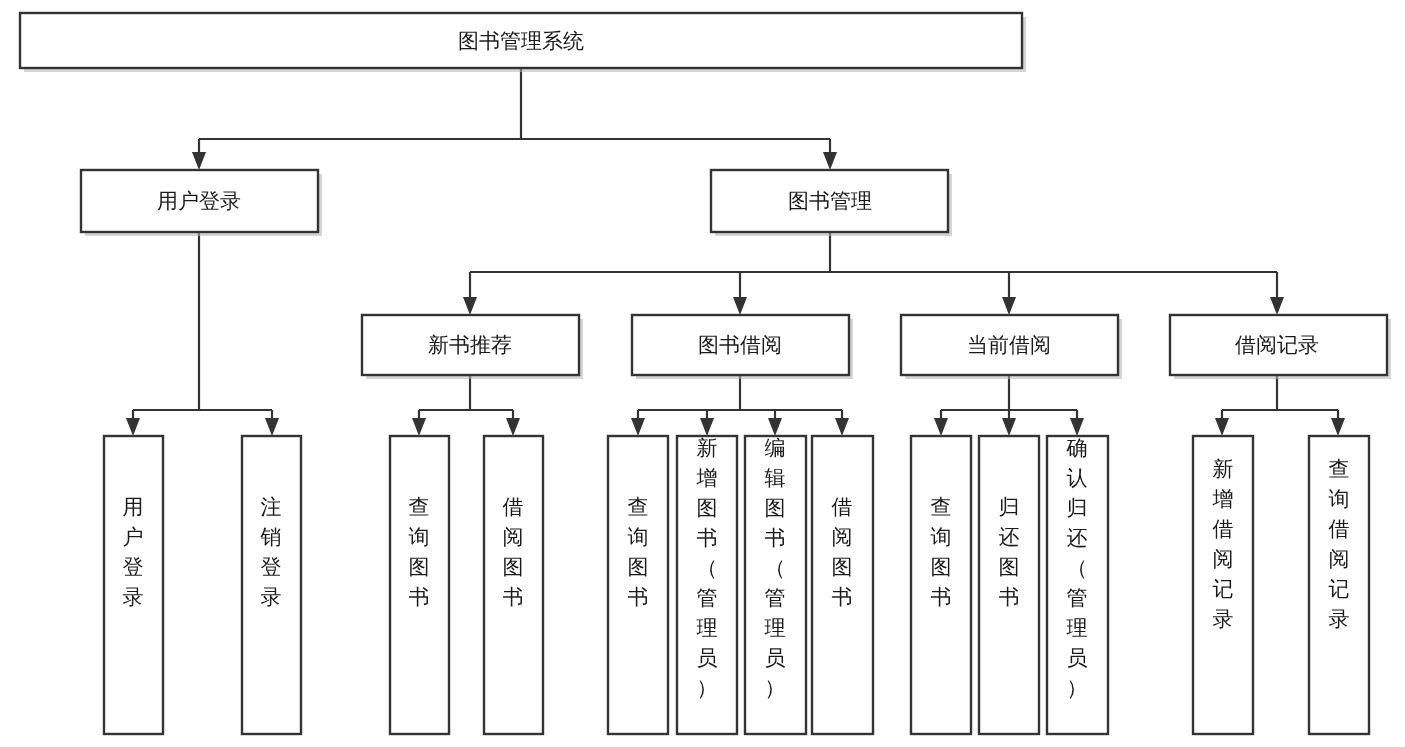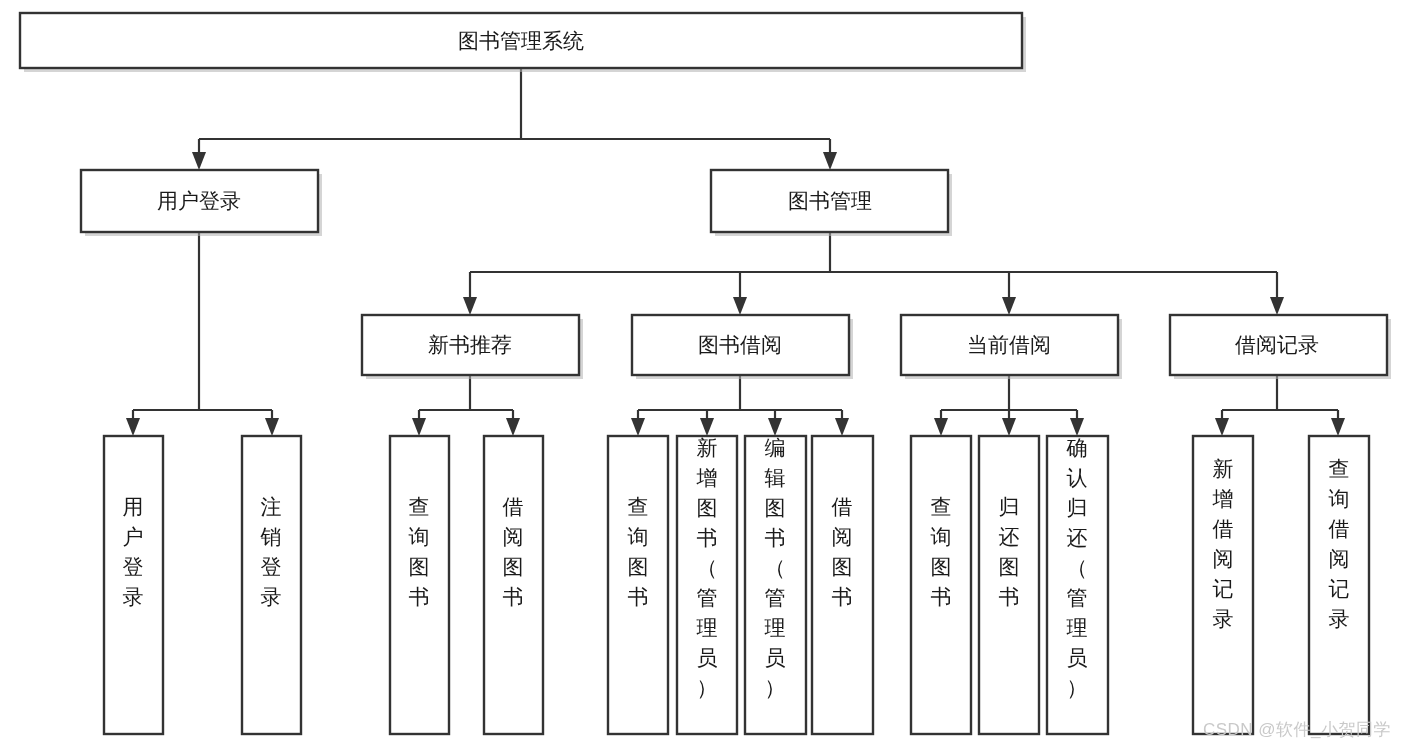--- a/index.html
+++ b/index.html
@@ -242,14 +242,13 @@
       <text class="node-label-vertical" x="1223" y="476"><tspan x="1223" y="476">新</tspan><tspan x="1223" y="506">增</tspan><tspan x="1223" y="536">借</tspan><tspan x="1223" y="566">阅</tspan><tspan x="1223" y="596">记</tspan><tspan x="1223" y="626">录</tspan></text>
     </g>
 
     <g>
       <rect class="node-box" x="1309" y="436" width="60" height="298"></rect>
       <text class="node-label-vertical" x="1339" y="476"><tspan x="1339" y="476">查</tspan><tspan x="1339" y="506">询</tspan><tspan x="1339" y="536">借</tspan><tspan x="1339" y="566">阅</tspan><tspan x="1339" y="596">记</tspan><tspan x="1339" y="626">录</tspan></text>
     </g>
 
   </svg>
 
-  <div class="watermark">CSDN @软件_小贺同学</div>
 </div>
 
 </body></html>

